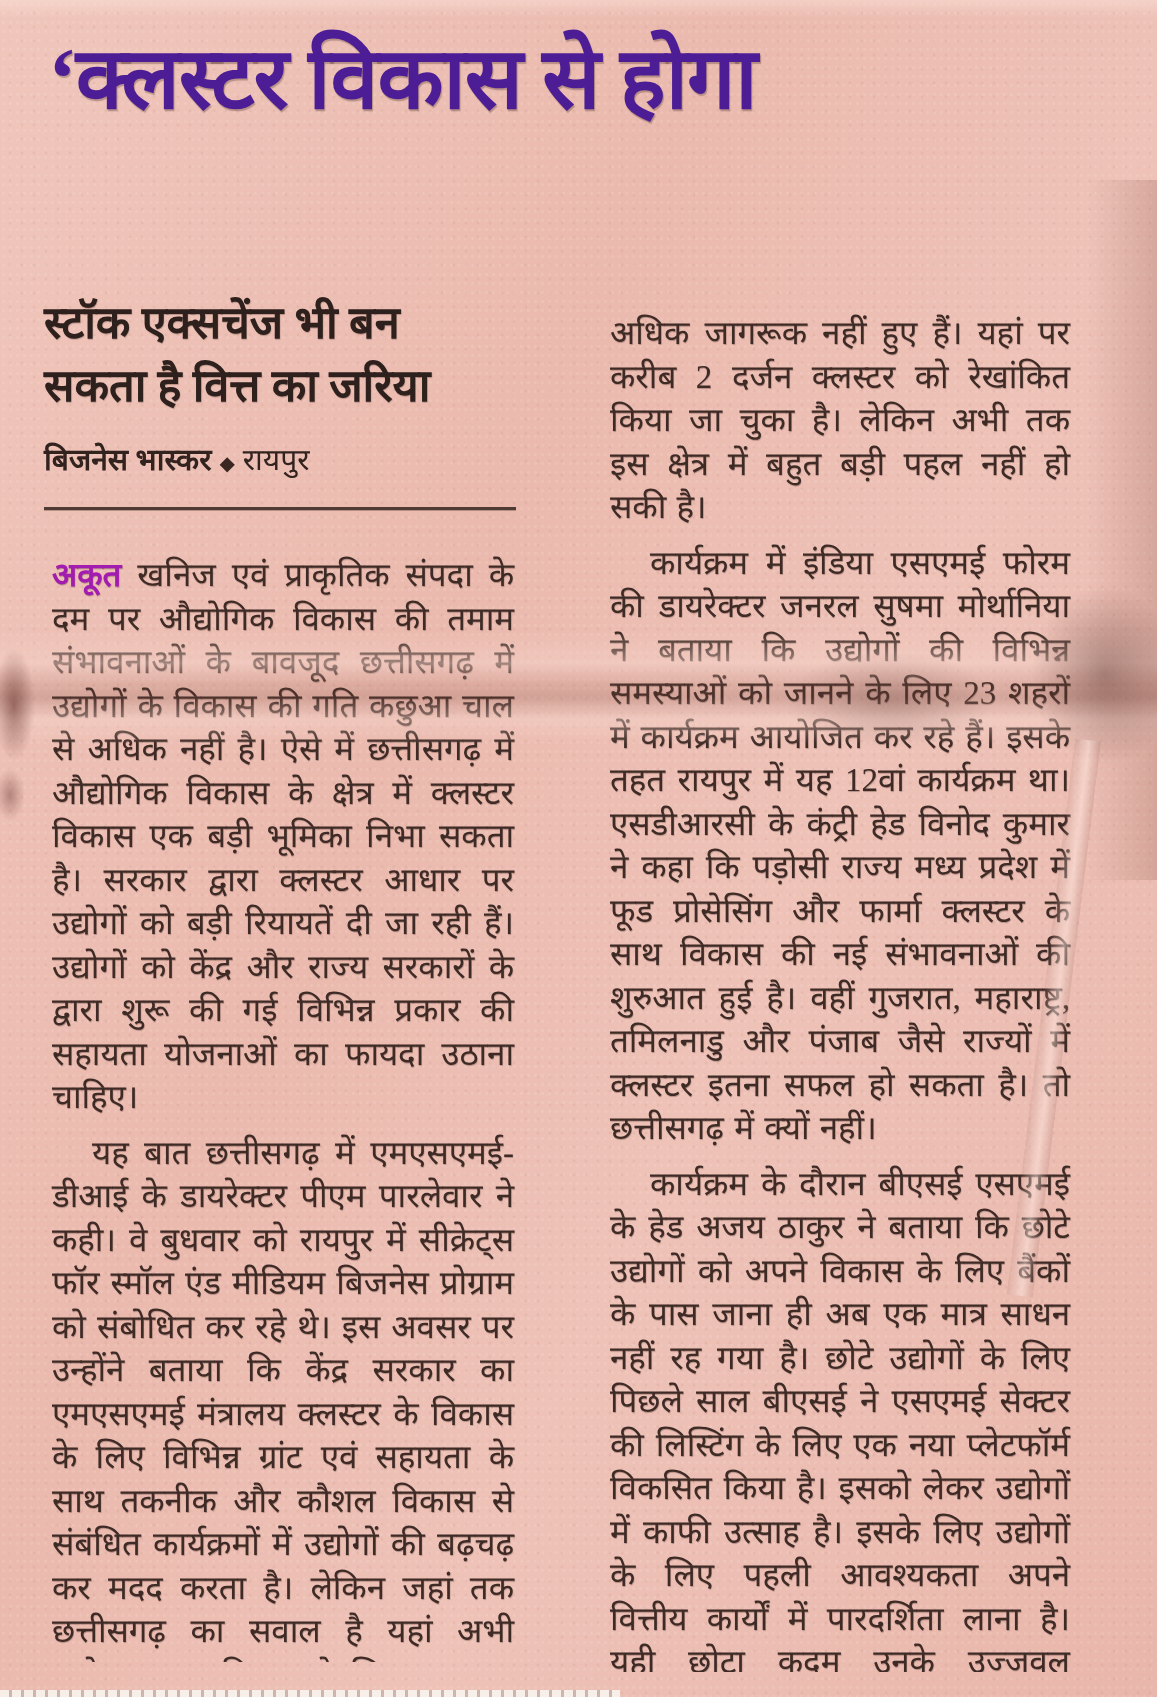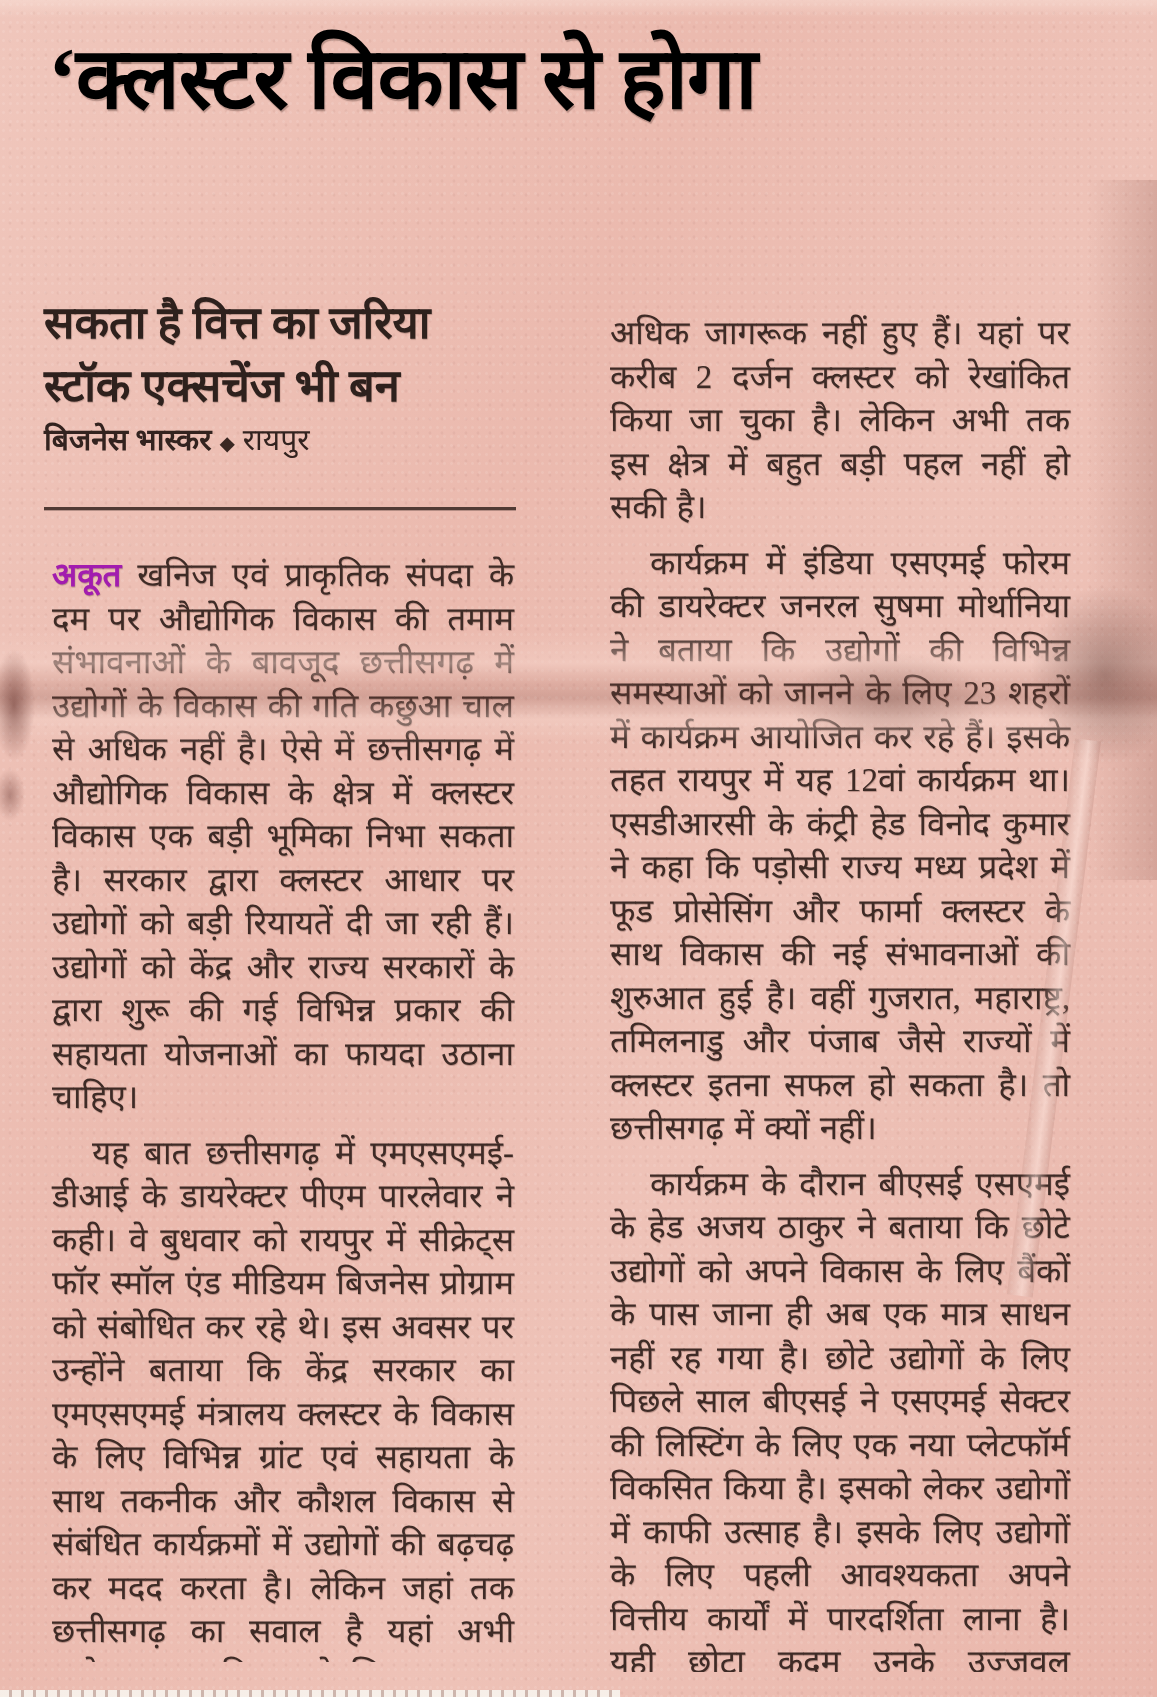--- a/index.html
+++ b/index.html
@@ -15,30 +15,30 @@
       radial-gradient(rgba(255,255,255,0.10) 1px, transparent 1.6px),
       radial-gradient(rgba(134,72,60,0.07) 1px, transparent 1.8px),
       linear-gradient(115deg, rgba(255,235,226,0.20) 0%, rgba(231,173,160,0.22) 38%, rgba(250,222,212,0.16) 62%, rgba(224,160,148,0.24) 100%);
     background-size:7px 9px, 12px 14px, 100% 100%;
     background-position:0 0, 4px 6px, 0 0;
   }
   .clip{position:absolute;color:#3c2a25;}
   .headline{
     left:48px;top:22px;width:1080px;height:250px;
     font-size:86px;font-weight:700;line-height:114px;
-    color:#000000;letter-spacing:-1px;
+    color:#4c1d95;letter-spacing:-1px;
     text-shadow:1px 1.5px 1px rgba(60,32,26,0.30);
   }
   .subheadline{
     left:44px;top:292px;width:520px;
     font-size:45px;font-weight:700;line-height:63px;
     color:#2e211d;text-shadow:0.5px 1px 0.8px rgba(60,32,26,0.28);
   }
   .byline{
-    left:44px;top:418px;width:520px;font-size:30px;color:#33231f;
+    left:44px;top:438px;width:520px;font-size:30px;color:#33231f;
   }
   .byline .src{font-weight:700;}
   .byline .sep{font-size:20px;padding:0 8px;color:#3a2722;}
   .byline-rule{
     position:absolute;left:44px;top:507px;width:472px;height:3px;
     background:#503a34;box-shadow:0 1px 0 rgba(80,58,52,0.35);
   }
   .col{
     position:absolute;font-size:33px;line-height:43.5px;
     text-align:justify;color:#3e2b26;
@@ -102,22 +102,22 @@
 
 <div>
 
   <div class="paper-texture"></div>
 
   <div class="clip headline">
     <div>‘क्लस्टर विकास से होगा</div>
   </div>
 
   <div class="clip subheadline">
+    <div>स्टॉक एक्सचेंज भी बन</div>
     <div>सकता है वित्त का जरिया</div>
-    <div>स्टॉक एक्सचेंज भी बन</div>
   </div>
 
   <div class="clip byline">
     <span class="src">बिजनेस भास्कर</span><span class="sep">◆</span><span>रायपुर</span>
   </div>
 
   <div class="byline-rule"></div>
 
   <div class="clip col col-left">
       <p><strong>अकूत </strong>खनिज एवं प्राकृतिक संपदा के दम पर औद्योगिक विकास की तमाम संभावनाओं के बावजूद छत्तीसगढ़ में उद्योगों के विकास की गति कछुआ चाल से अधिक नहीं है। ऐसे में छत्तीसगढ़ में औद्योगिक विकास के क्षेत्र में क्लस्टर विकास एक बड़ी भूमिका निभा सकता है। सरकार द्वारा क्लस्टर आधार पर उद्योगों को बड़ी रियायतें दी जा रही हैं। उद्योगों को केंद्र और राज्य सरकारों के द्वारा शुरू की गई विभिन्न प्रकार की सहायता योजनाओं का फायदा उठाना चाहिए।</p>

